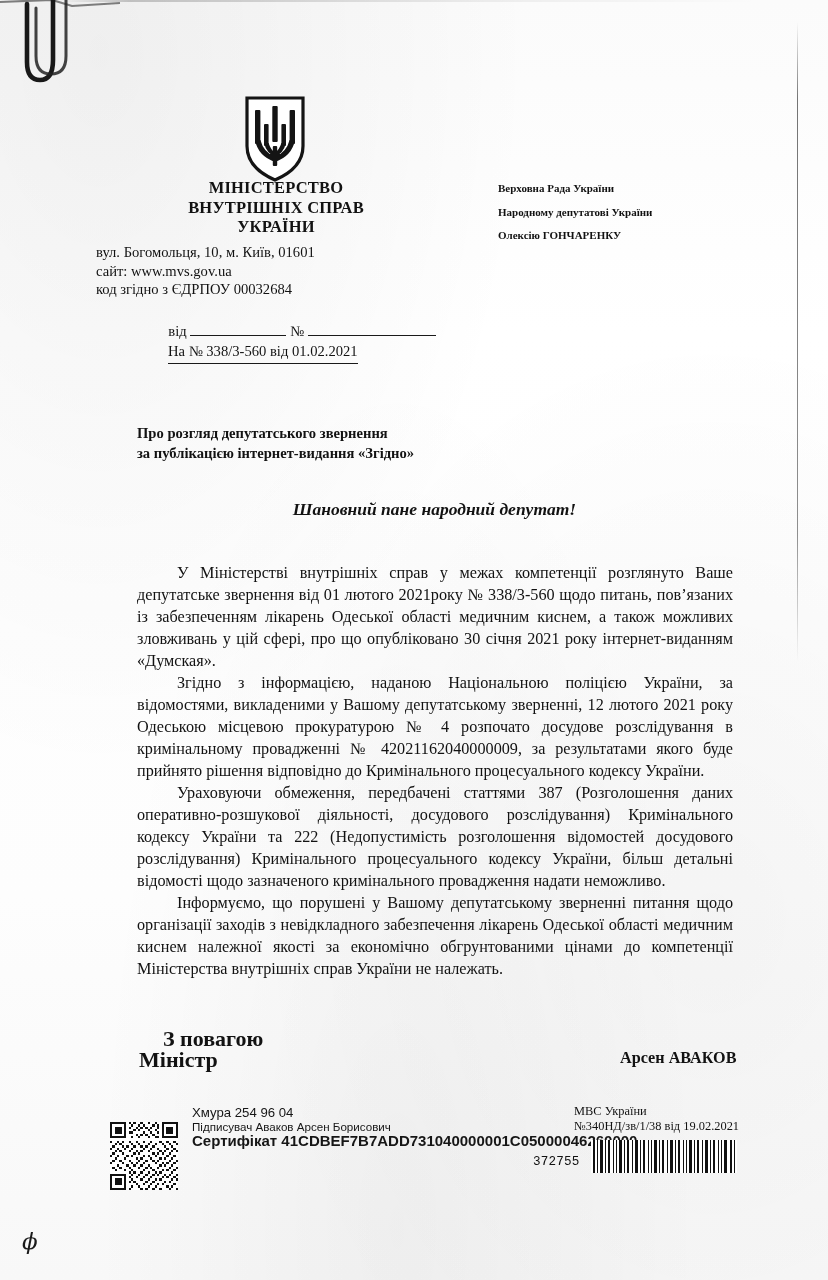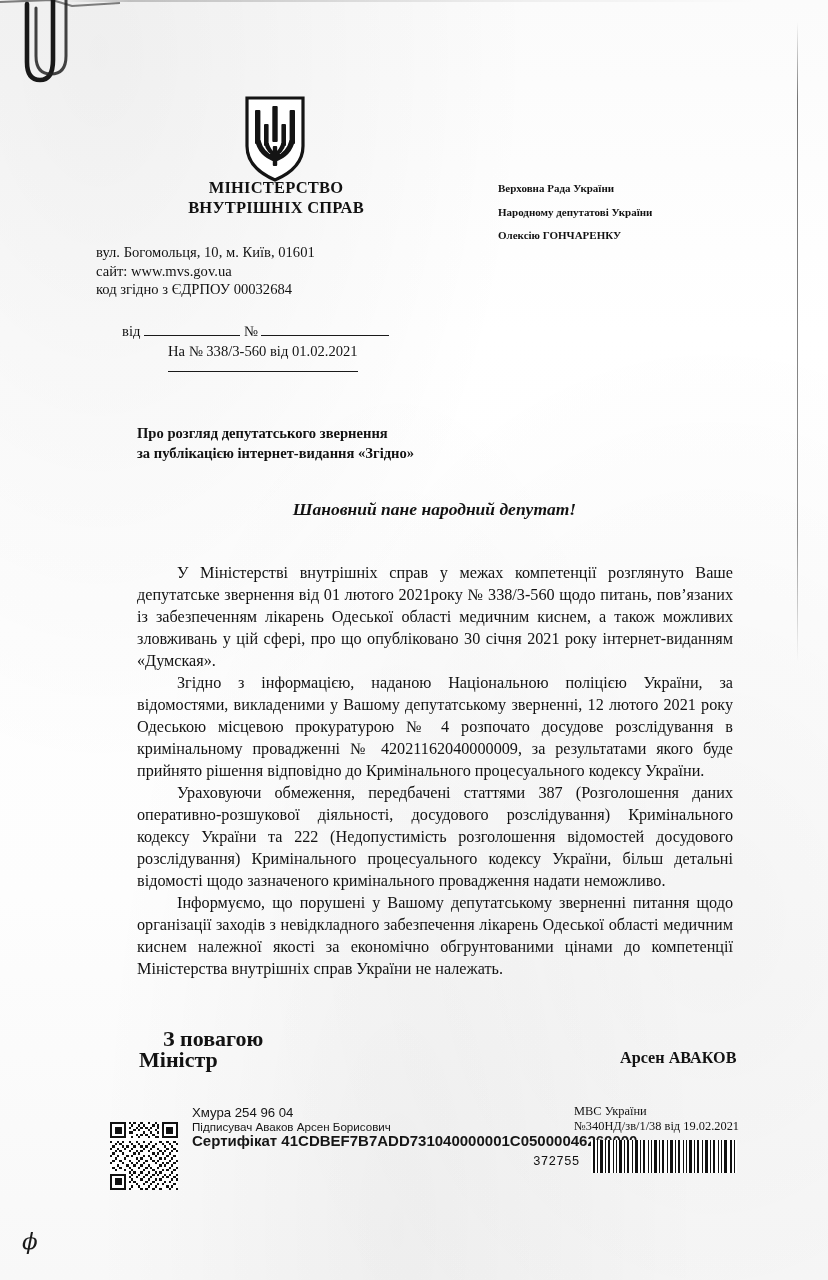--- a/index.html
+++ b/index.html
@@ -88,40 +88,41 @@
   .contacts {
     position: absolute;
     left: 96px; top: 243px;
     width: 360px;
     text-align: left;
     font-size: 14.6px;
     line-height: 18.6px;
   }
   .refline {
     position: absolute;
-    left: 122px; top: 322px;
+    left: 137px; top: 322px;
     width: 330px;
     font-size: 14.6px;
     line-height: 19px;
+    text-align: center;
   }
   .blank-rule {
     display: inline-block;
     border-bottom: 1.3px solid #1a1a1a;
     height: 13px;
     vertical-align: baseline;
   }
   .w1 { width: 96px; }
   .w2 { width: 128px; }
   .refline2 {
     position: absolute;
     left: 168px; top: 343px;
     font-size: 14.6px;
     white-space: nowrap;
   }
-  .u { border-bottom: 1.3px solid #1a1a1a; padding-bottom: 12px; }
+  .u { border-bottom: 1.3px solid #1a1a1a; padding-bottom: 4px; }
 
   
   .addressee {
     position: absolute;
     left: 498px; top: 177px;
     width: 300px;
     font-weight: bold;
     font-size: 11px;
     line-height: 23.5px;
   }
@@ -248,20 +249,21 @@
         <rect x="38.4" y="28" width="4.6" height="22" rx="1"></rect>
         <path d="M21,47 q2.5,10 11,14 q8.5,-4 11,-14 l-4.6,0 q-2.2,7 -6.4,9.6 q-4.2,-2.6 -6.4,-9.6 z"></path>
         <rect x="29.8" y="50" width="4.4" height="20" rx="1"></rect>
         <path d="M25.6,58 h12.8 v4.2 h-12.8 z"></path>
       </g>
     </svg>
 
     <div class="ministry">
       <div>МІНІСТЕРСТВО</div>
       <div>ВНУТРІШНІХ СПРАВ</div>
+      <div>УКРАЇНИ</div>
     </div>
 
     <div class="contacts">
       <div>вул. Богомольця, 10, м. Київ, 01601</div>
       <div>сайт: www.mvs.gov.ua</div>
       <div>код згідно з ЄДРПОУ 00032684</div>
     </div>
 
     <div class="refline">
       <span>від</span>

